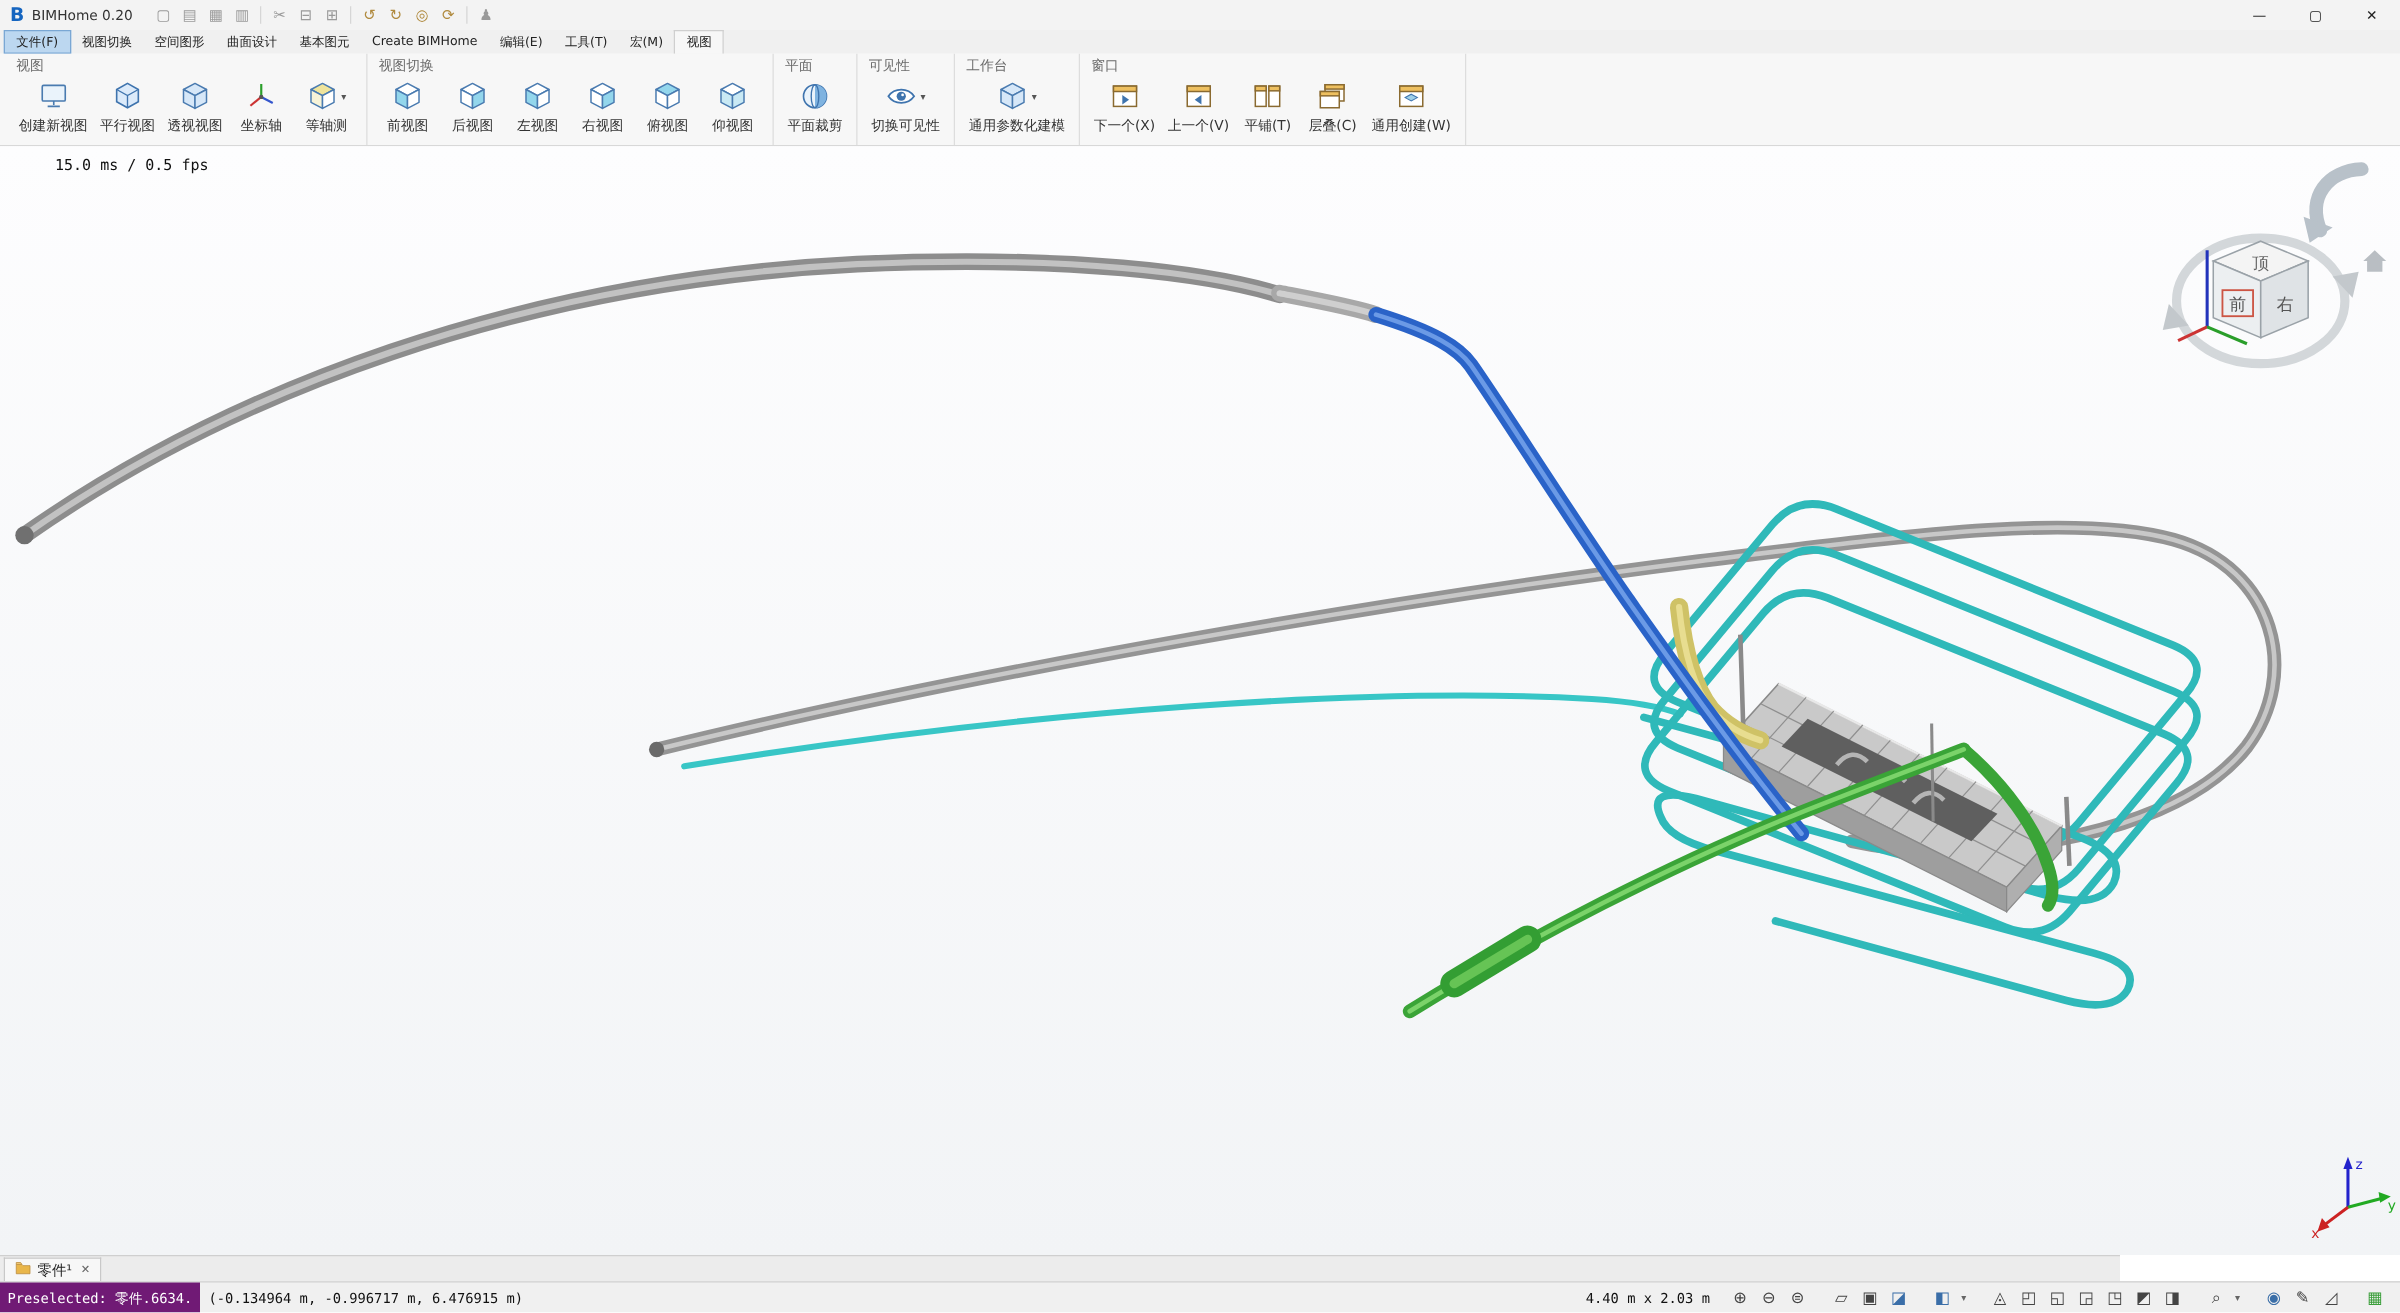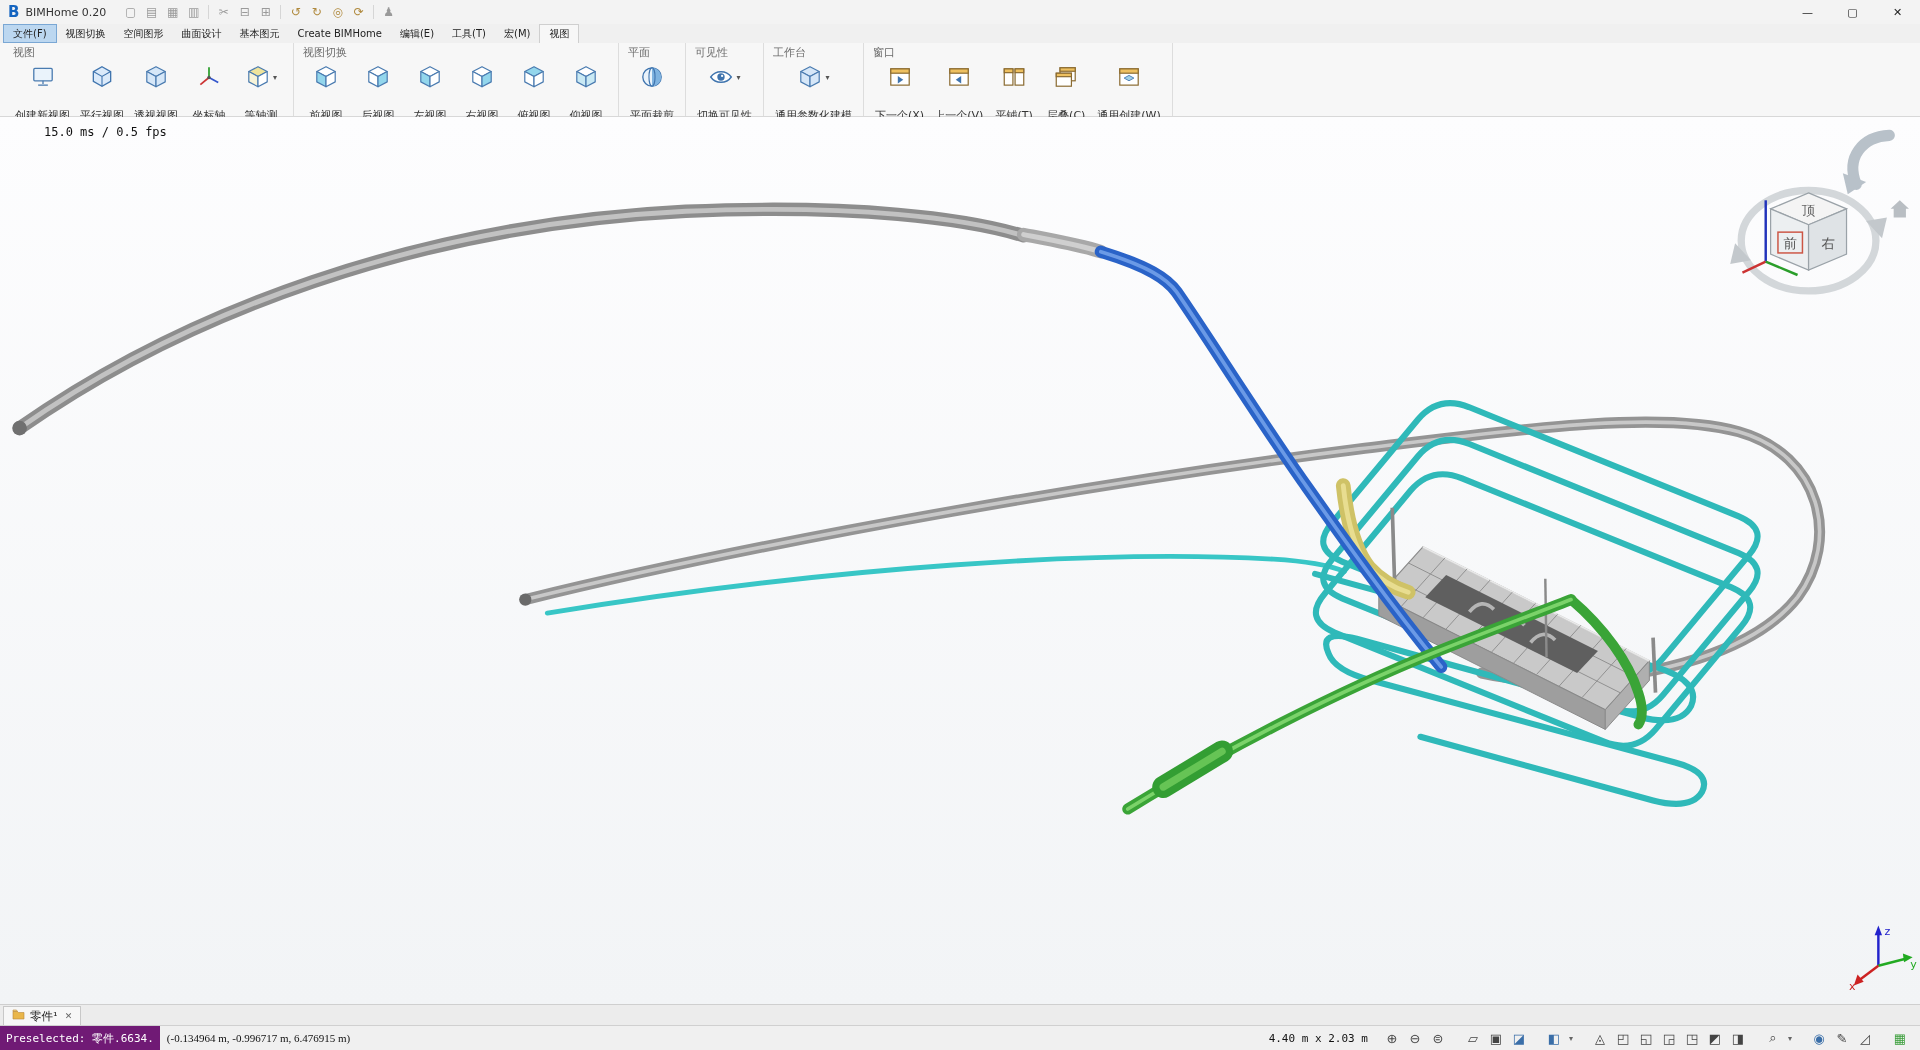--- a/index.html
+++ b/index.html
@@ -30,52 +30,52 @@
 
   
   .ribbon { position:absolute; top:43px; left:0; width:1920px; height:74px;
             background:#f7f7f7; border-bottom:1px solid #d8d8d8; display:flex; padding-left:4px; }
   .rgroup { padding:2px 7px 0 7px; border-right:1px solid #dddddd; display:flex; flex-direction:column; }
   .rgroup-label { font-size:11px; color:#6b6b6b; height:15px; padding-left:2px; white-space:nowrap; }
   .rgroup-buttons { display:flex; align-items:flex-start; gap:2px; }
   .rbtn { display:flex; flex-direction:column; align-items:center; min-width:50px;
           padding:2px 4px 1px 4px; border-radius:3px; }
   .rtop { display:flex; align-items:center; height:30px; }
-  .rlabel { font-size:11px; color:#333; white-space:nowrap; margin-top:16px; }
+  .rlabel { font-size:11px; color:#333; white-space:nowrap; margin-top:1px; }
   .rcaret { font-size:8px; color:#555; margin-left:2px; }
   .ric { display:block; }
   .cube polygon { fill:#fff; stroke:#4a7bb0; stroke-width:1.1; stroke-linejoin:round; }
   .a-top .t { fill:#93d6ec; }  .a-left .l { fill:#93d6ec; }  .a-right .r { fill:#93d6ec; }
   .a-bottom .l, .a-bottom .r { fill:#c9e9f4; }
   .c-blue polygon { fill:#d6e7f8; }
   .c-yellow .t { fill:#efe49c; } .c-yellow .l { fill:#f7f3d8; }
 
   
   .viewport { position:absolute; top:117px; left:0; width:1920px; height:887px;
               background:linear-gradient(#fdfdfe,#f2f4f6); overflow:hidden; }
   .perf-text { position:absolute; top:8px; left:20px; font-family:"DejaVu Sans Mono", monospace;
                font-size:12px; color:#111; z-index:2;margin-left:24px; }
   .scene { position:absolute; top:0; left:0; }
 
   
-  .tabbar { position:absolute; top:1004px; left:0; width:1920px; height:21px;
+  .tabbar { position:absolute; top:1004px; left:0; width:1696px; height:21px;
             background:#ececec; border-top:1px solid #cfcfcf; display:flex; align-items:flex-end;
             padding-left:3px; }
   .doc-tab { display:flex; align-items:center; gap:5px; background:#f7f7f7;
              border:1px solid #c8c8c8; border-bottom:none; height:19px; padding:0 8px;
              font-size:11.5px; color:#222; }
   .doc-close { font-size:9px; color:#666; margin-left:2px; }
 
   
   .statusbar { position:absolute; top:1025px; left:0; width:1920px; height:25px;
                background:#f0f0f0; border-top:1px solid #d0d0d0; display:flex; align-items:center;
                font-size:11px; font-family:"DejaVu Sans Mono", monospace; }
   .preselect-hl { background:#701a75; color:#fff; height:100%; display:flex; align-items:center;
                   padding:1px 6px; white-space:nowrap; }
-  .preselect-co { margin-left:7px; color:#111; white-space:nowrap;font-family:Liberation Serif, serif; }
+  .preselect-co { margin-left:7px; color:#111; white-space:nowrap; }
   .sb-spacer { flex:1; }
   .dims { margin-right:16px; color:#111; white-space:nowrap; }
   .sb-icons { display:flex; align-items:center; gap:7px; margin-right:12px; font-size:13px;
               color:#444; font-family:"DejaVu Sans", sans-serif; }
   .sb-ic { display:inline-flex; align-items:center; justify-content:center; width:16px; height:16px; }
   .sb-ic.grp { margin-left:12px; }
   .sb-ic.blue { color:#3a6ea8; }
   .sb-ic.green { color:#3a9e3a; }
   .sb-caret { font-size:8px; color:#666; }
 </style>

